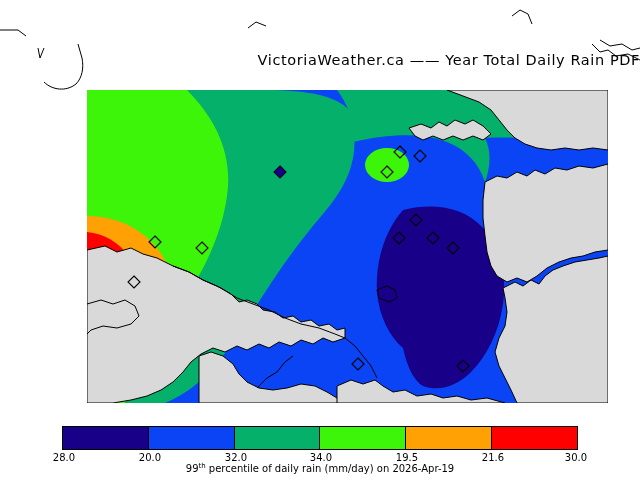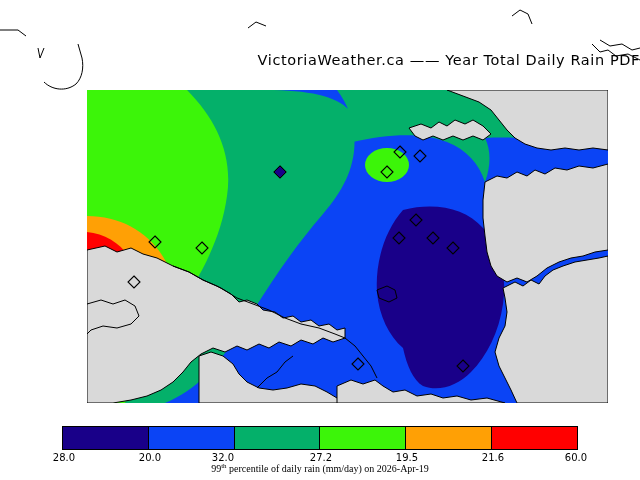--- a/index.html
+++ b/index.html
@@ -25,21 +25,21 @@
   .cbar i:last-child{border-right:none;}
   .ticklabels{
     position:absolute;left:0;top:452px;width:640px;height:12px;
   }
   .ticklabels span{
     position:absolute;font-size:10px;color:#000;transform:translateX(-50%);
     white-space:nowrap;
   }
   .caption{
     position:absolute;left:0;top:462px;width:640px;text-align:center;
-    font-size:10px;color:#000;white-space:nowrap;font-family:Liberation Serif, serif;
+    font-size:10px;color:#000;white-space:nowrap;
   }
   .caption sup{font-size:7px;vertical-align:super;}
 </style>
 </head>
 <body>
 
 <div class="title">VictoriaWeather.ca —— Year Total Daily Rain PDF</div>
 
 <div class="plot">
   <svg width="521" height="313" viewBox="0 0 521 313">
@@ -182,22 +182,22 @@
   <i style="background:#0b44f5"></i>
   <i style="background:#04b06a"></i>
   <i style="background:#3cf509"></i>
   <i style="background:#ffa005"></i>
   <i style="background:#ff0000"></i>
 </div>
 
 <div class="ticklabels">
   <span style="left:64px">28.0</span>
   <span style="left:150px">20.0</span>
-  <span style="left:223px">32.0</span>
-  <span style="left:321px">27.2</span>
+  <span style="left:236px">32.0</span>
+  <span style="left:321px">34.0</span>
   <span style="left:407px">19.5</span>
   <span style="left:493px">21.6</span>
-  <span style="left:576px">60.0</span>
+  <span style="left:576px">30.0</span>
 </div>
 
 <div class="caption">
   <span>99</span><sup>th</sup><span> percentile of daily rain (mm/day) on 2026-Apr-19</span>
 </div>
 
 </body></html>

